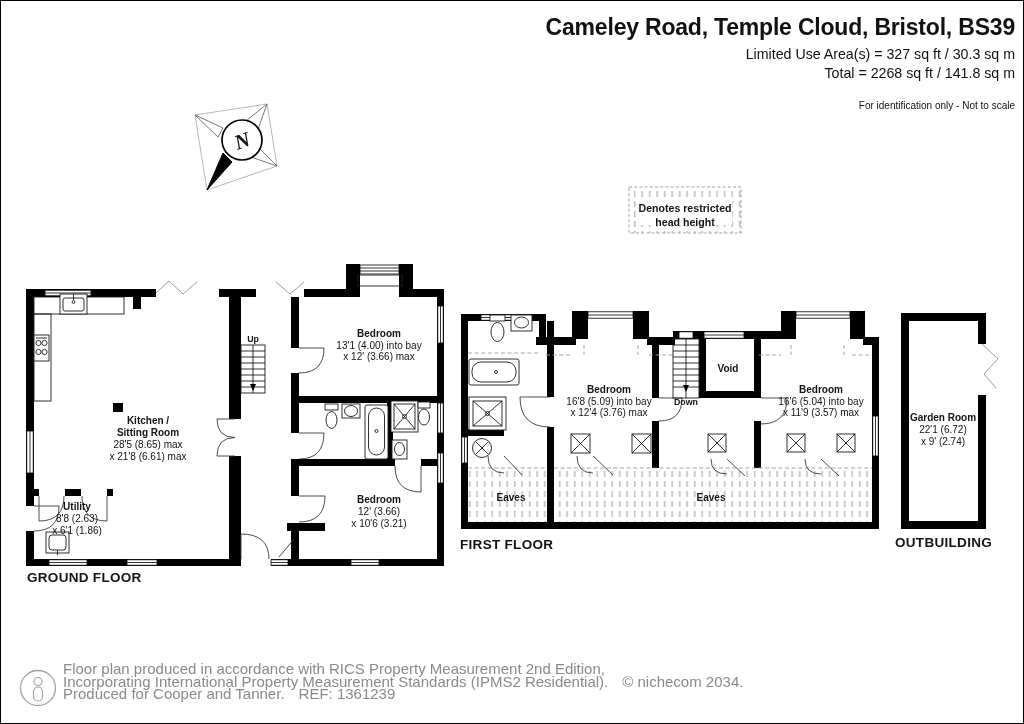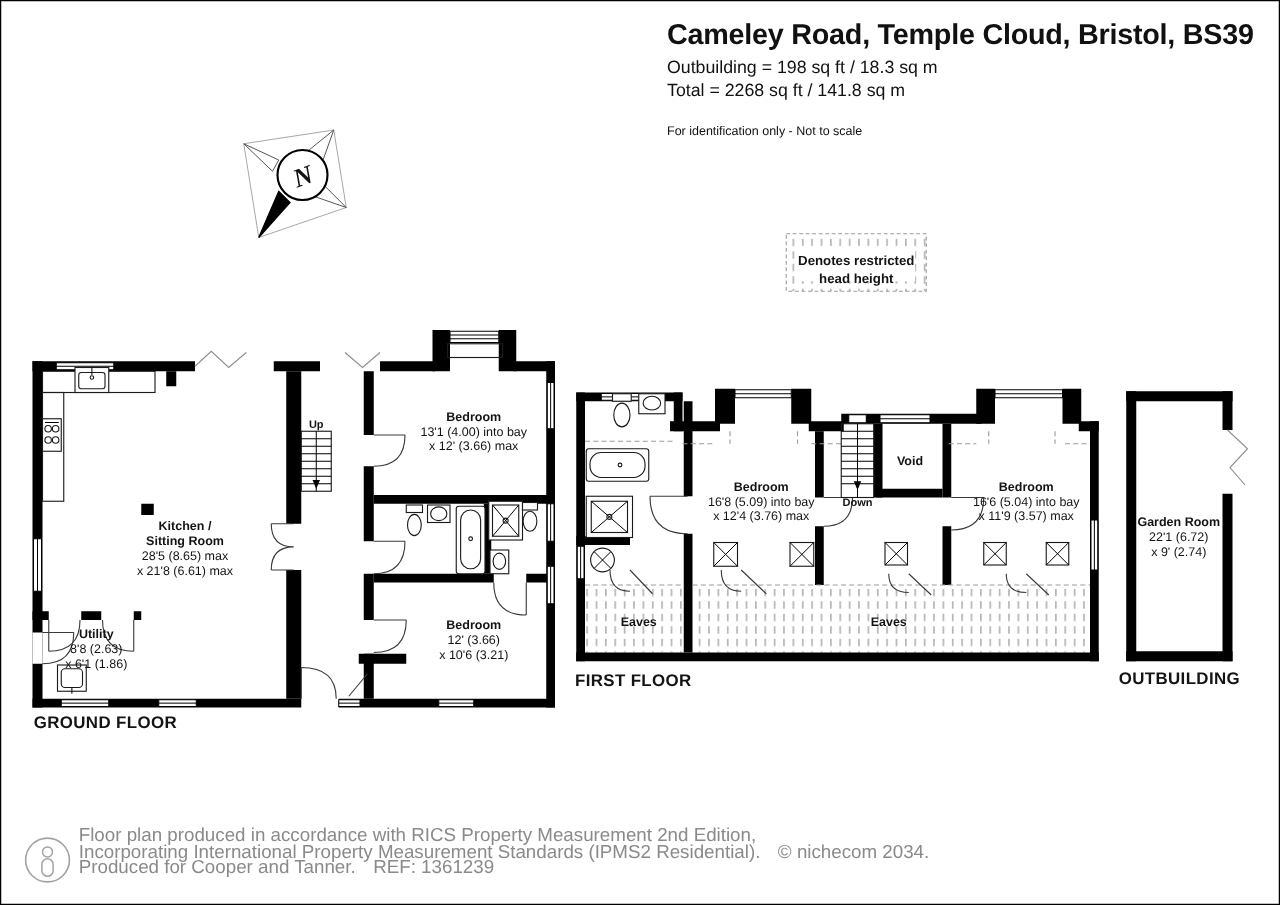--- a/index.html
+++ b/index.html
@@ -1,18 +1,18 @@
 <!DOCTYPE html>
 <html><head>
 <meta charset="utf-8">
 <style>
   html,body{margin:0;padding:0;background:#fff}
   .page{position:relative;width:1024px;height:724px;background:#fff;border:1px solid #000;
         box-sizing:border-box;overflow:hidden;font-family:"Liberation Sans",sans-serif;color:#111}
-  .header{position:absolute;top:13px;right:20px;}
+  .header{position:absolute;top:13px;right:8px;text-align:right}
   .header h1{margin:0;font-size:23px;line-height:27px;font-weight:bold;letter-spacing:-.2px}
   .header .area div{font-size:14.2px;line-height:18.6px}
   .header .area{margin-top:4px}
   .header .disc{font-size:10px;margin-top:18px}
   .footer{position:absolute;left:62px;top:662px;font-size:15px;line-height:12.6px;color:#8a8a8a}
   .footer .sp{margin-left:14px}
   svg.plan{position:absolute;left:0;top:0}
   .w{fill:#000;stroke:none}
   .thin{fill:none;stroke:#1b1b1b;stroke-width:.9}
   .thinf{fill:#fff;stroke:#1b1b1b;stroke-width:.9}
@@ -380,21 +380,21 @@
   <g>
     <circle cx="37" cy="687" r="17.5" fill="none" stroke="#a3a3a3" stroke-width="1.3"></circle>
     <circle cx="37" cy="680.5" r="4" fill="none" stroke="#a3a3a3" stroke-width="1.2"></circle>
     <rect x="32.5" y="686" width="9" height="14" rx="4.5" fill="none" stroke="#a3a3a3" stroke-width="1.2"></rect>
   </g>
 </svg>
 
   <div class="header">
     <h1>Cameley Road, Temple Cloud, Bristol, BS39</h1>
     <div class="area">
-      <div>Outbuilding = 198 sq ft / 18.3 sq m</div>
+      <div>Limited Use Area(s) = 327 sq ft / 30.3 sq m</div>
       <div>Total = 2268 sq ft / 141.8 sq m</div>
     </div>
     <div class="disc">For identification only - Not to scale</div>
   </div>
 
   <div class="footer">
     <div>Floor plan produced in accordance with RICS Property Measurement 2nd Edition,</div>
     <div>
       <span>Incorporating International Property Measurement Standards (IPMS2 Residential).</span><span class="sp">© nichecom 2034.</span>
     </div>

